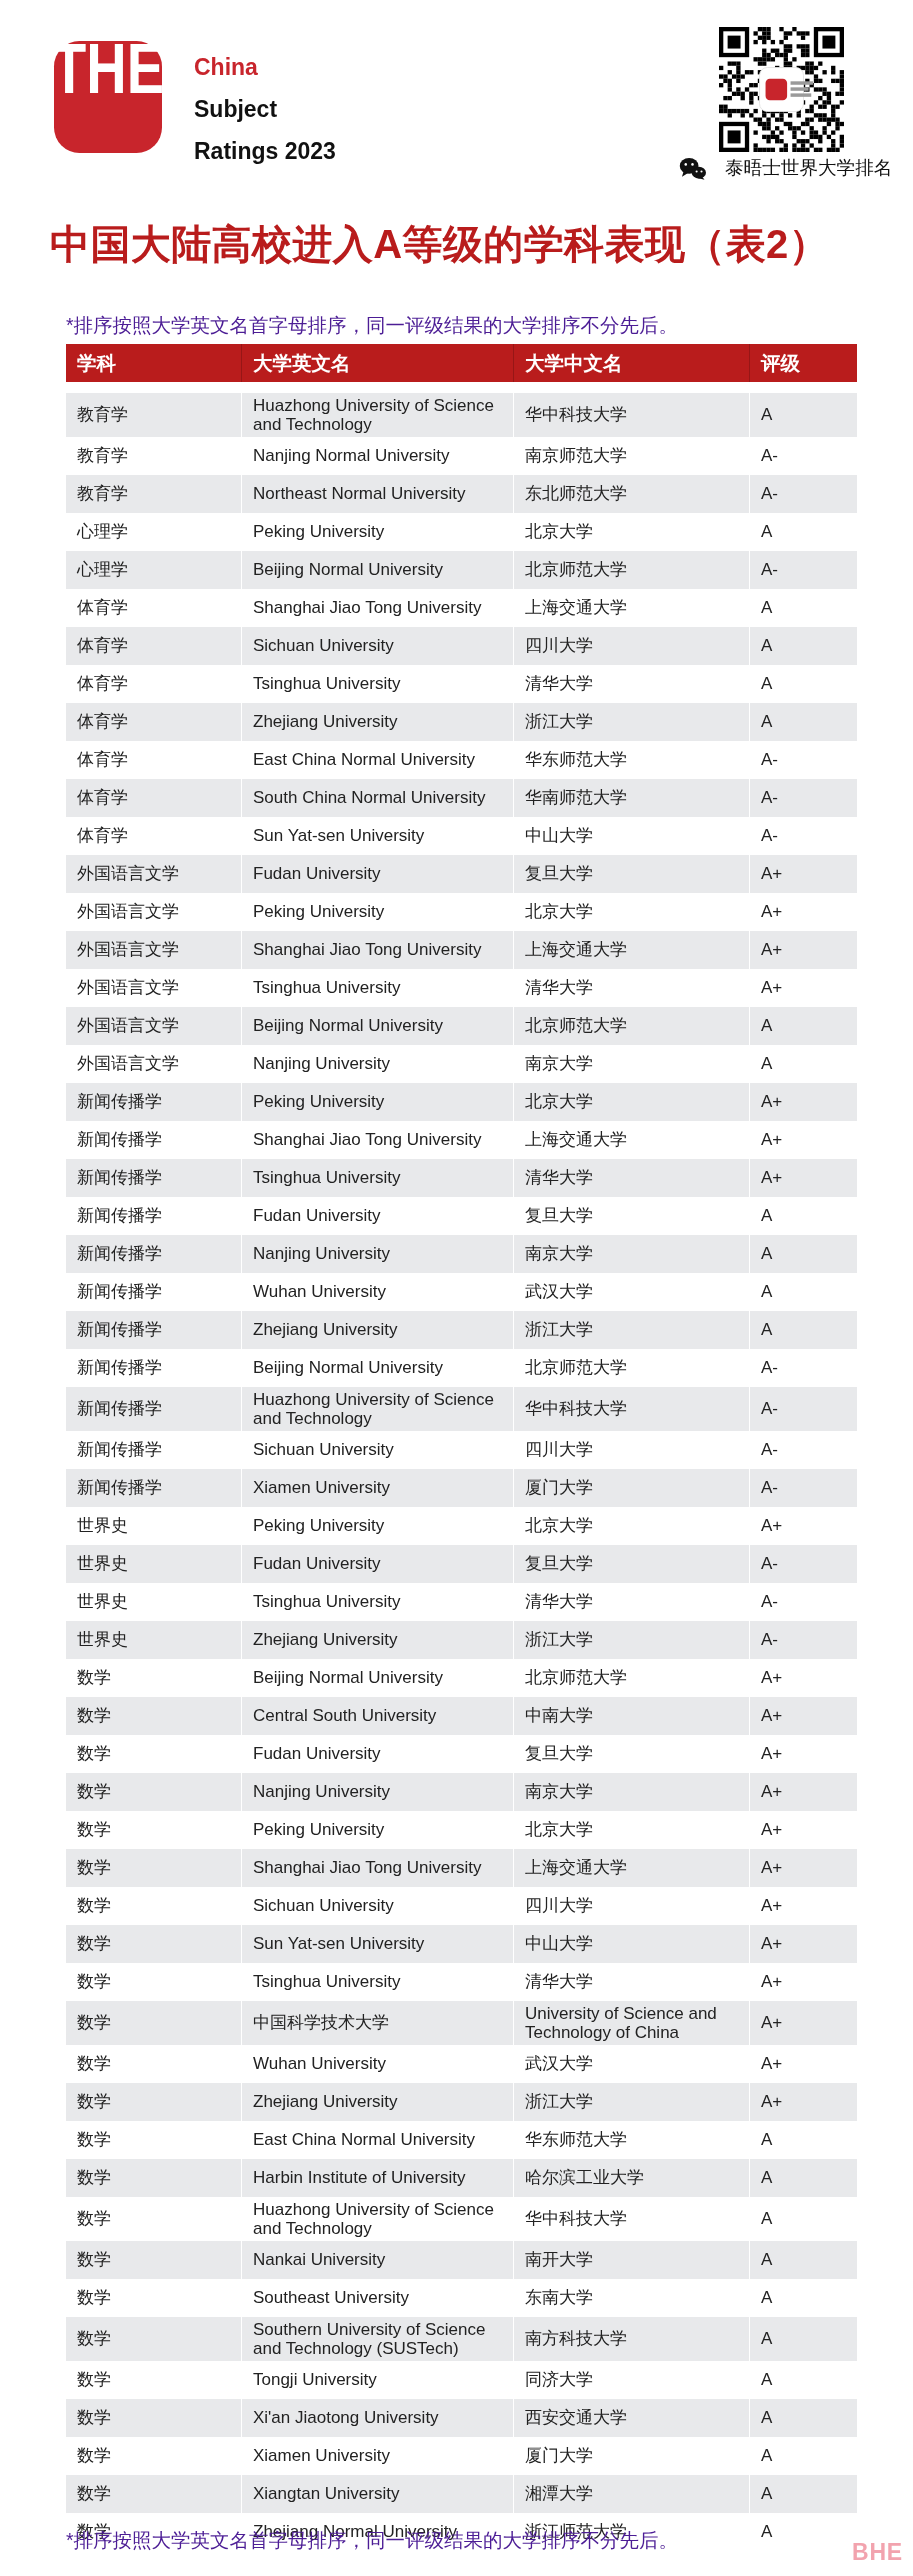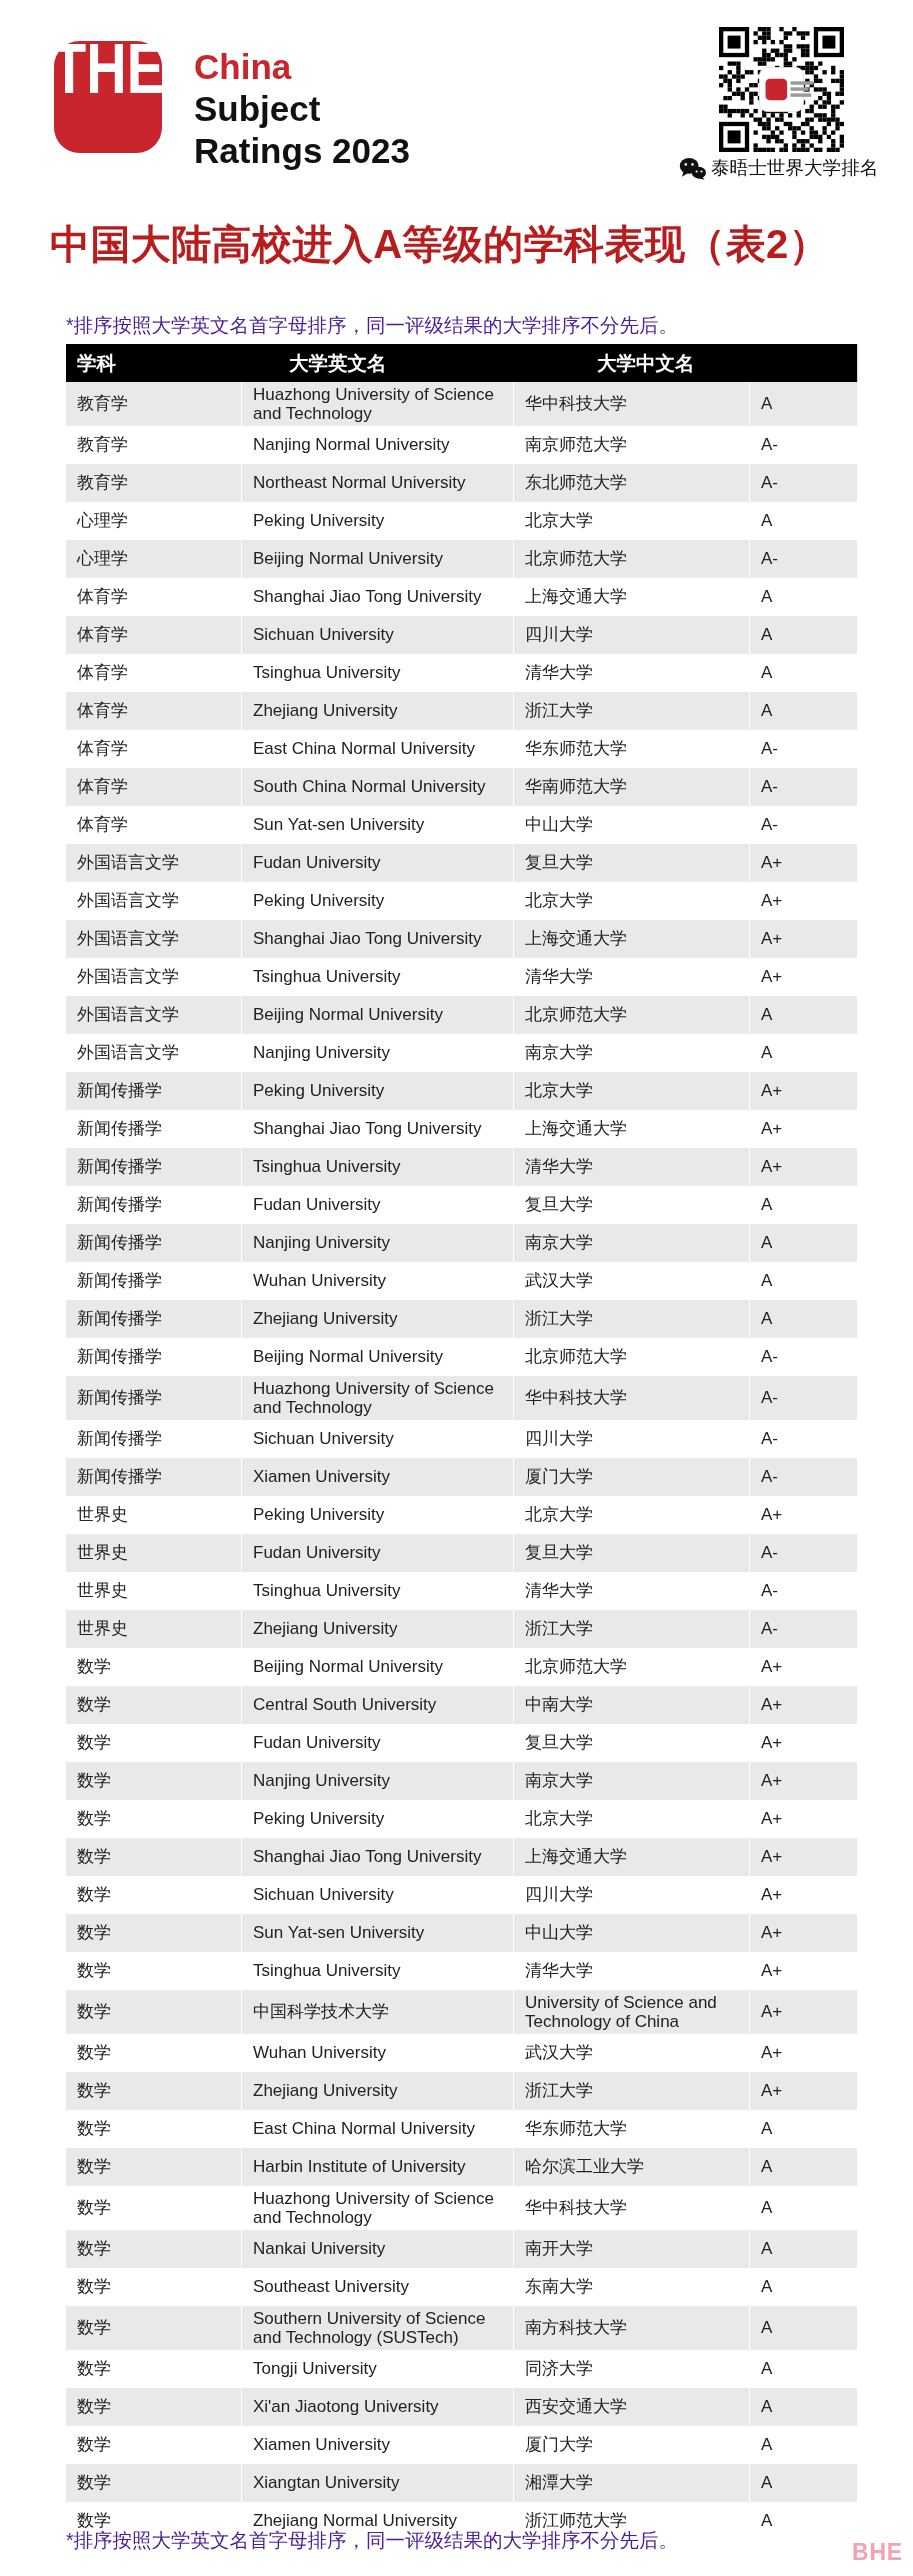--- a/index.html
+++ b/index.html
@@ -13,45 +13,45 @@
   
   .logo{
     position:absolute;left:54px;top:41px;width:108px;height:112px;
     background:#c8252c;border-radius:25.4px;
     display:flex;align-items:flex-start;justify-content:center;
   }
   .logo span{
     color:#fff;font-weight:700;font-size:56px;letter-spacing:0px;
     transform:scaleY(1.25);line-height:1;
   }
-  .brand{position:absolute;left:194px;top:46px;font-size:35px;font-weight:700;line-height:42px;color:#111;}
+  .brand{position:absolute;left:194px;top:46px;font-size:23px;font-weight:700;line-height:42px;color:#111;}
   .brand .red{color:#c8252c;}
 
   .qr{position:absolute;left:719px;top:27px;width:125px;height:125px;}
   .wechat{
     position:absolute;left:679px;top:155px;
-    display:flex;align-items:center;gap:5px;font-size:18.6px;color:#111;white-space:nowrap;
+    display:flex;align-items:center;gap:19px;font-size:18.6px;color:#111;white-space:nowrap;
   }
   .wicon{width:27px;height:23px;flex:0 0 auto;}
 
   
   .title{
     position:absolute;left:50px;top:217px;width:825px;margin:0;
     font-size:40px;font-weight:700;color:#b91c1c;letter-spacing:0.4px;white-space:nowrap;
   }
   .note{position:absolute;left:66px;font-size:19.5px;color:#4c1d95;}
   .note-top{top:312px;}
   .note-bottom{top:2527px;}
 
   
   .table{position:absolute;left:66px;top:344px;width:791px;}
   .thead{
     display:grid;grid-template-columns:175px 272px 236px 107px;
-    background:#000000;color:#fff;font-weight:700;font-size:19.5px;
-    height:38px;margin-bottom:0;gap:36px;
+    background:#b91c1c;color:#fff;font-weight:700;font-size:19.5px;
+    height:38px;margin-bottom:11px;
   }
   .th{display:flex;align-items:center;padding-left:11px;}
   .th.b{border-left:1.7px solid rgba(0,0,0,0.18);}
 
   .tr{
     display:grid;grid-template-columns:175px 272px 236px 107px;
     min-height:38px;font-size:17px;color:#222;background:#ffffff;
   }
   .tr.gray{background:#e8e9eb;}
   .td{

